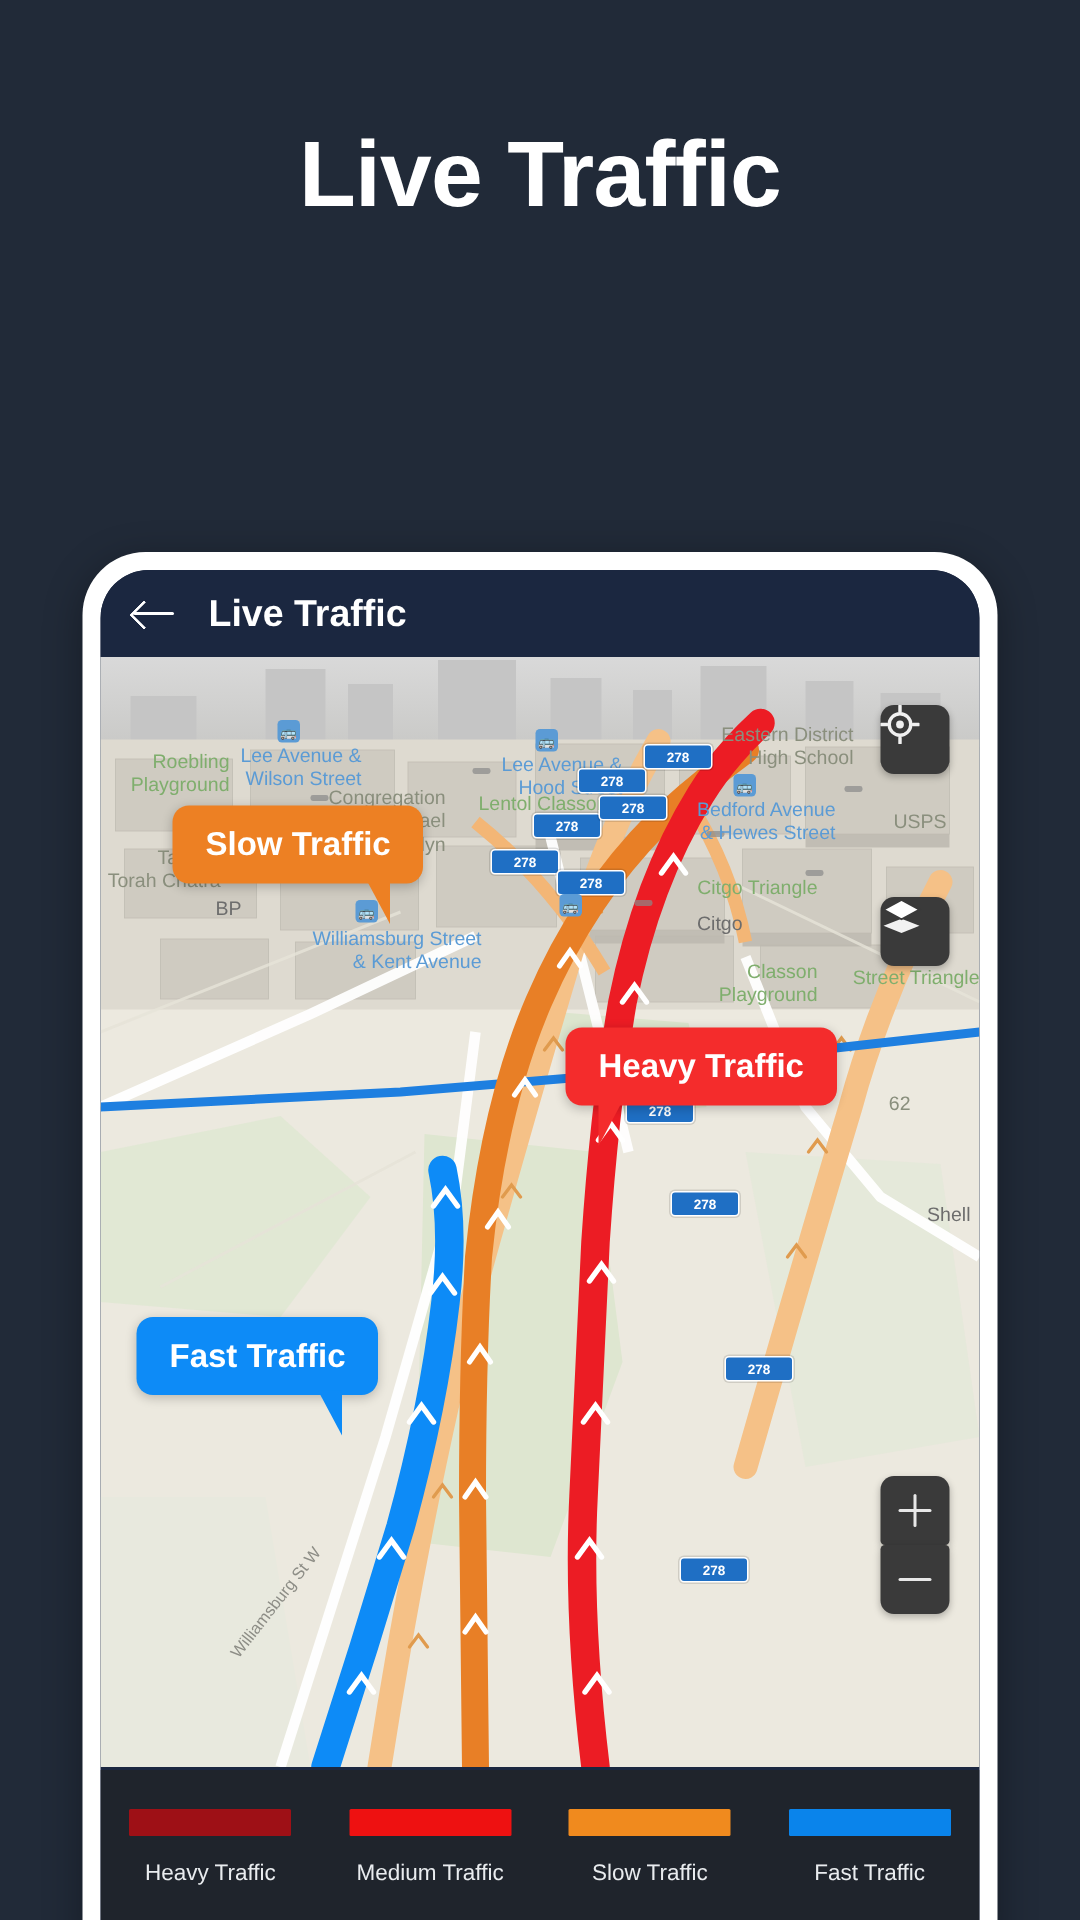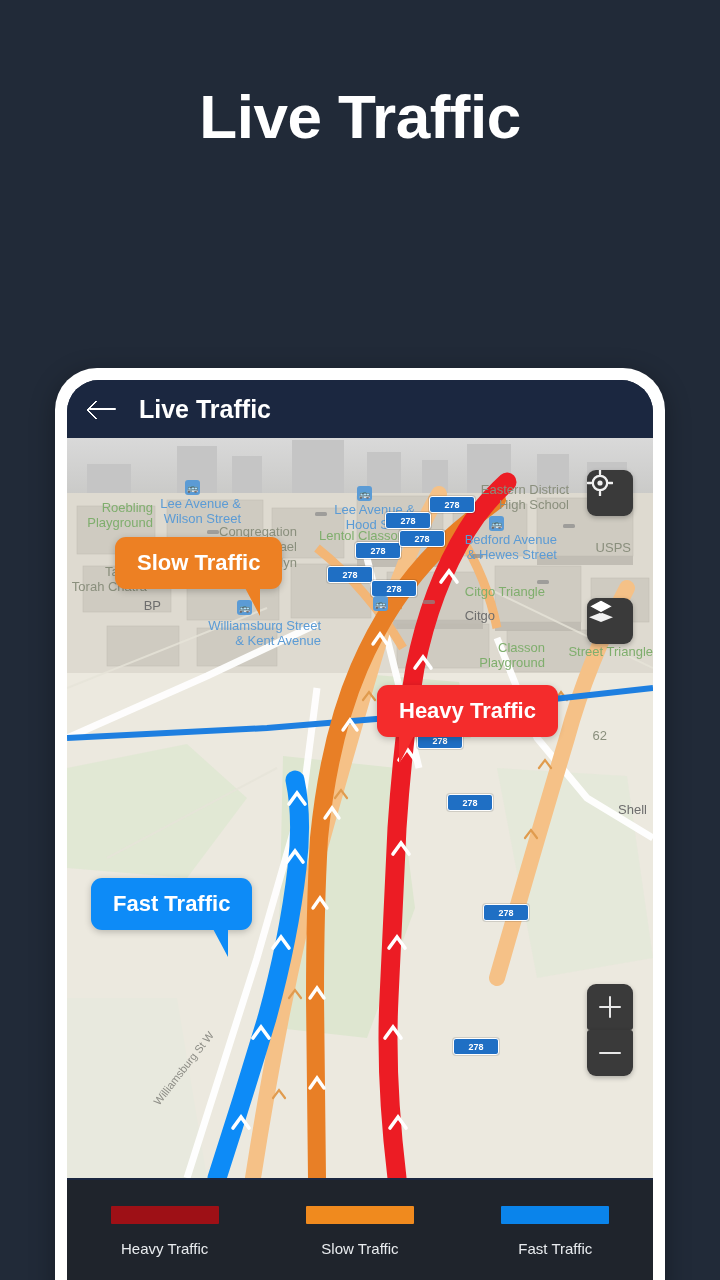--- a/index.html
+++ b/index.html
@@ -375,20 +375,24 @@
         <span class="minus"></span>
       </div>
     </div>
 
     <div class="legend">
       <div class="legend-item">
         <span class="legend-swatch" style="background:#9e1016"></span>
         <span class="legend-label">Heavy Traffic</span>
       </div>
       <div class="legend-item">
+        <span class="legend-swatch" style="background:#ee1111"></span>
+        <span class="legend-label">Medium Traffic</span>
+      </div>
+      <div class="legend-item">
         <span class="legend-swatch" style="background:#f08a1e"></span>
         <span class="legend-label">Slow Traffic</span>
       </div>
       <div class="legend-item">
         <span class="legend-swatch" style="background:#0a84eb"></span>
         <span class="legend-label">Fast Traffic</span>
       </div>
     </div>
 
   </div>

